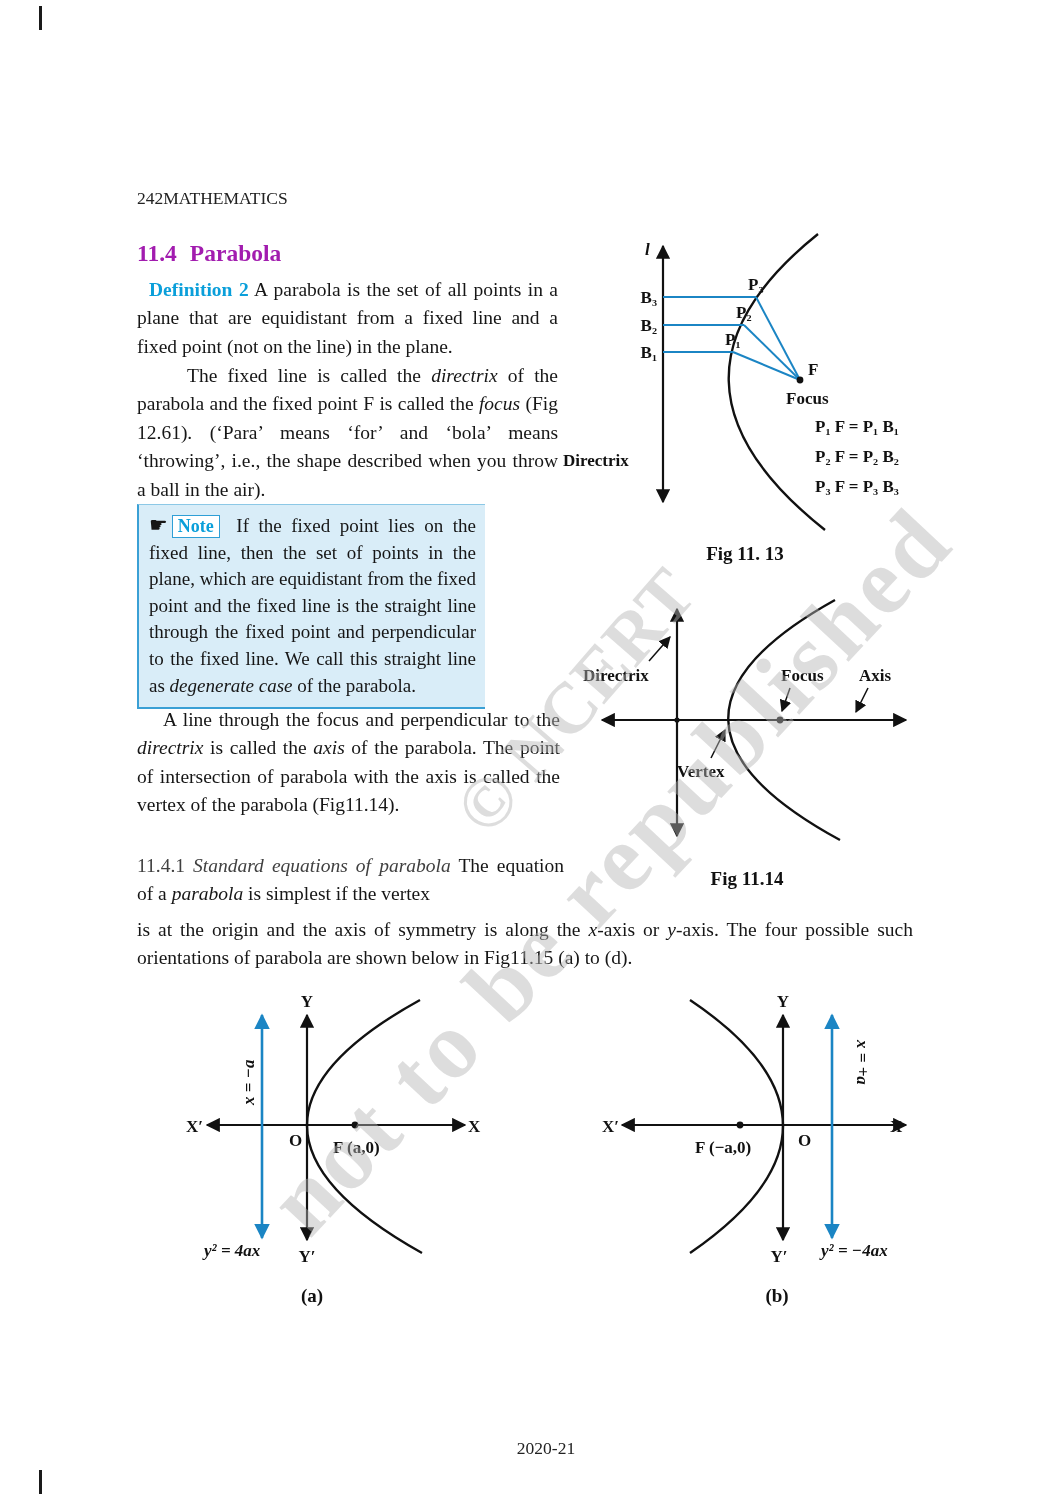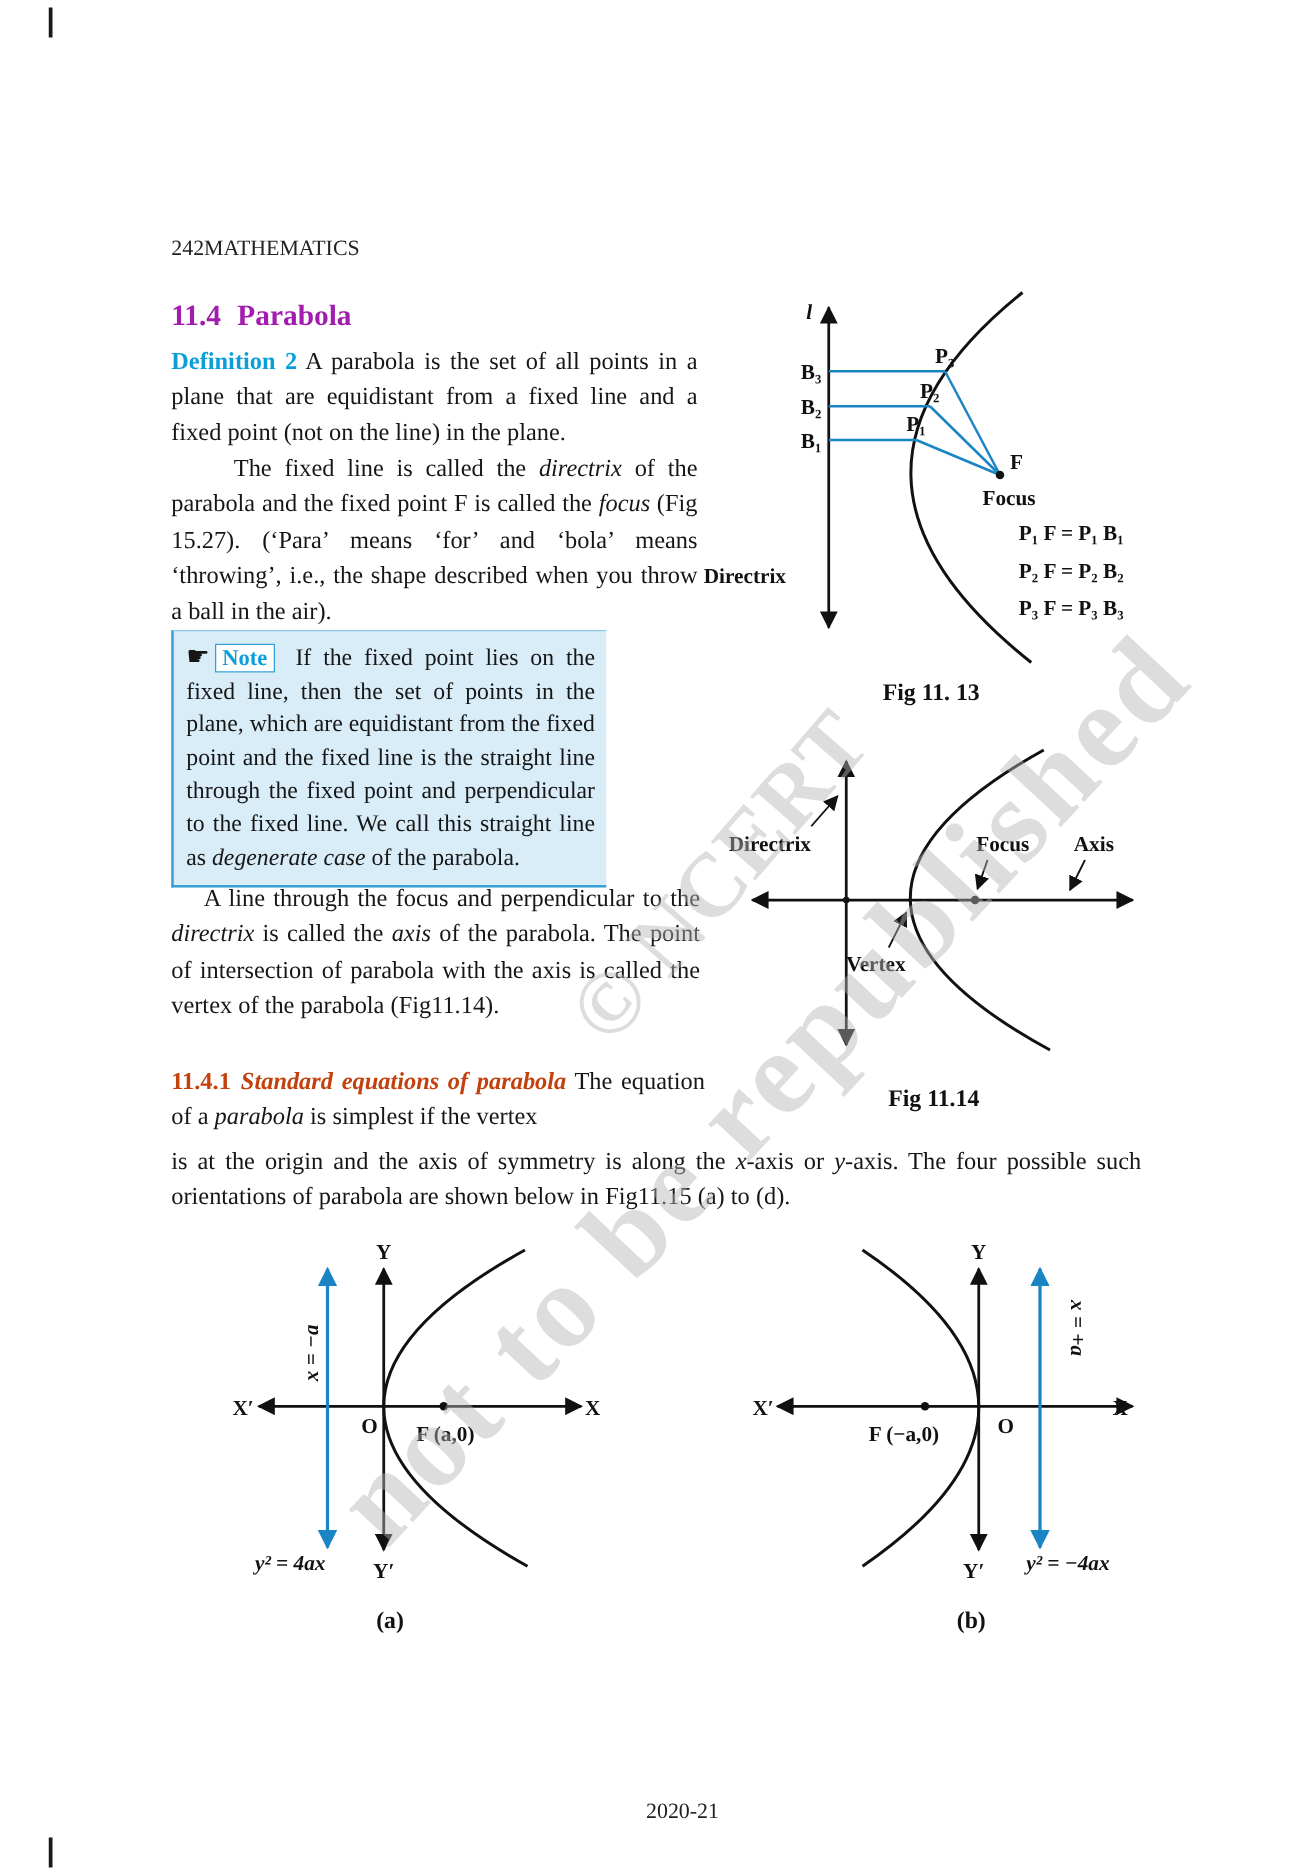--- a/index.html
+++ b/index.html
@@ -6,29 +6,29 @@
   body{width:1050px;height:1500px;position:relative;background:#ffffff;
        font-family:"Liberation Serif",serif;color:#161616;overflow:hidden;}
   .abs{position:absolute;}
   .para{font-size:19.5px;line-height:28.4px;text-align:justify;}
   .it{font-style:italic;}
   .crop{position:absolute;left:39px;width:2.5px;height:24px;background:#1a1a1a;}
   .header{position:absolute;left:137px;top:188px;font-size:17.5px;color:#222;}
   .header .num{}
   .sec-head{position:absolute;left:137px;top:240px;font-size:23.5px;font-weight:bold;color:#a21caf;}
   .sec-head .t{margin-left:13px;}
-  .def-label{color:#0a9fda;font-weight:bold;}
+  .def-label{color:#0a9fda;font-weight:bold;margin-left:12px;}
   .notebox{position:absolute;left:137px;top:504px;width:348px;min-height:196px;
      background:#d9edf8;border-left:2px solid #3aa0d5;border-bottom:2px solid #3aa0d5;
      border-top:1px solid #8cc8e6;padding:7px 9px 8px 10px;box-sizing:border-box;}
   .notebox .para{font-size:19px;line-height:26.6px;}
   .note-pointer{font-family:"DejaVu Sans",sans-serif;font-size:21px;}
   .note-badge{display:inline-block;border:1.5px solid #2f9fd6;color:#0a9fda;font-weight:bold;
      font-size:18px;line-height:21px;padding:0 5px;background:#fff;margin:0 7px 0 4px;}
-  .sub-num,.sub-title{color:#c2410c;font-weight:bold;}
+  .sub-num,.sub-title{color:#404040;font-weight:normal;}
   .sub-title{font-style:italic;margin-left:8px;margin-top:45px;}
   .svg-label{font-family:"Liberation Serif",serif;font-weight:bold;font-size:17px;fill:#111;}
   .svg-caption{font-family:"Liberation Serif",serif;font-weight:bold;font-size:19px;fill:#111;}
   .svg-it{font-style:italic;}
   .wm{position:absolute;color:#b5b5b5;opacity:.45;font-weight:bold;white-space:nowrap;
       pointer-events:none;z-index:9;font-family:"Liberation Serif",serif;}
   .footer{position:absolute;left:0;top:1438px;width:1050px;text-align:center;font-size:17.5px;color:#222;padding-left:21px;}
 </style>
 </head>
 <body>
@@ -44,21 +44,21 @@
 
   <div class="sec-head">
     <span>11.4</span><span class="t">Parabola</span>
   </div>
 
   <div class="abs para" style="left:137px;top:276px;width:421px">
     <span class="def-label">Definition 2</span><span> A parabola is the set of all points in a plane that are equidistant from a fixed line and a fixed point (not on the line) in the plane.</span>
   </div>
 
   <div class="abs para" style="left:137px;top:362px;width:421px;text-indent:50px">
-    <span>The fixed line is called the </span><span class="it">directrix</span><span> of the parabola and the fixed point F is called the </span><span class="it">focus</span><span> (Fig 15.27). (‘Para’ means ‘for’ and ‘bola’ means ‘throwing’, i.e., the shape described when you throw a ball in the air).</span>
+    <span>The fixed line is called the </span><span class="it">directrix</span><span> of the parabola and the fixed point F is called the </span><span class="it">focus</span><span> (Fig 12.61). (‘Para’ means ‘for’ and ‘bola’ means ‘throwing’, i.e., the shape described when you throw a ball in the air).</span>
   </div>
 
   <div class="notebox">
     <div class="para">
       <span class="note-pointer">☛</span><span class="note-badge">Note</span><span> If the fixed point lies on the fixed line, then the set of points in the plane, which are equidistant from the fixed point and the fixed line is the straight line through the fixed point and perpendicular to the fixed line.  We call this straight line as </span><span class="it">degenerate case</span><span> of the parabola.</span>
     </div>
   </div>
 
   <div class="abs para" style="left:137px;top:706px;width:423px;text-indent:26px">
     <span>A line through the focus  and perpendicular to the </span><span class="it">directrix</span><span> is called the </span><span class="it">axis</span><span> of the parabola. The point of intersection of parabola with the axis is called the vertex of the parabola (Fig11.14).</span>

